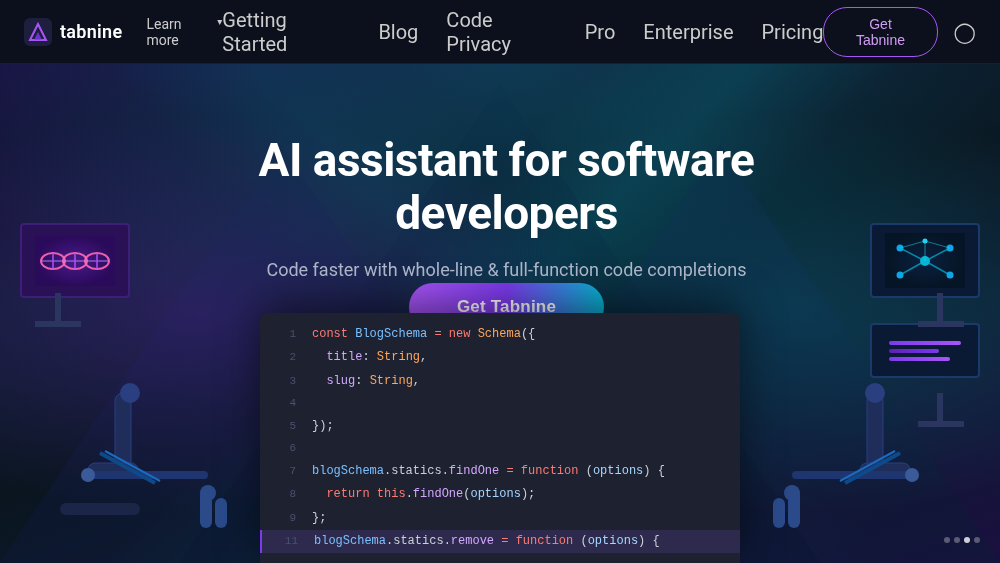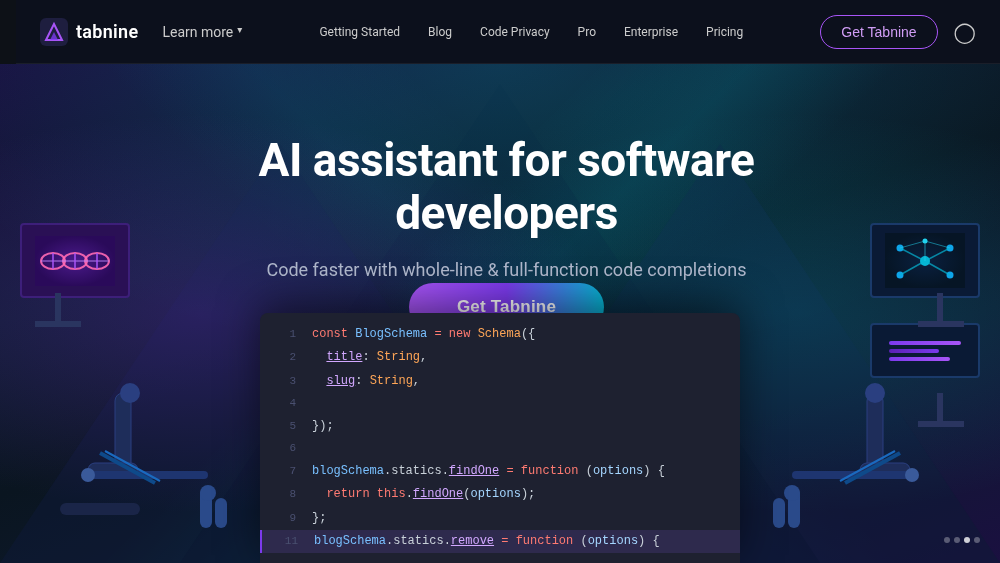--- a/index.html
+++ b/index.html
@@ -16,21 +16,20 @@
     .navbar {
       position: relative;
       z-index: 10;
       display: flex;
       align-items: center;
       justify-content: space-between;
       padding: 12px 24px;
       height: 64px;
       background: rgba(13, 17, 28, 0.95);
       border-bottom: 1px solid rgba(255,255,255,0.06);
-      margin-left: 16px;
     }
 
     .nav-left {
       display: flex;
       align-items: center;
       gap: 24px;
     }
 
     .logo {
       display: flex;
@@ -65,21 +64,21 @@
     }
 
     .nav-center {
       display: flex;
       align-items: center;
       gap: 28px;
     }
 
     .nav-link {
       color: #ccc;
-      font-size: 12px;
+      font-size: 20px;
       cursor: pointer;
       text-decoration: none;
     }
 
     .nav-right {
       display: flex;
       align-items: center;
       gap: 16px;
     }
 
@@ -204,21 +203,21 @@
       margin-right: 16px;
       font-size: 11px;
       user-select: none;
     }
 
     .code-text { color: #c9d1d9; }
     .code-keyword { color: #ff7b72; }
     .code-var { color: #79c0ff; }
     .code-string { color: #a5d6ff; }
     .code-type { color: #ffa657; }
-    .code-func { color: #d2a8ff; text-decoration: underline; }
+    .code-func { color: #d2a8ff; }
     .code-operator { color: #ff7b72; }
 
     
     .robot-left {
       position: absolute;
       left: 0;
       bottom: 0;
       width: 260px;
       height: 370px;
       z-index: 4;

